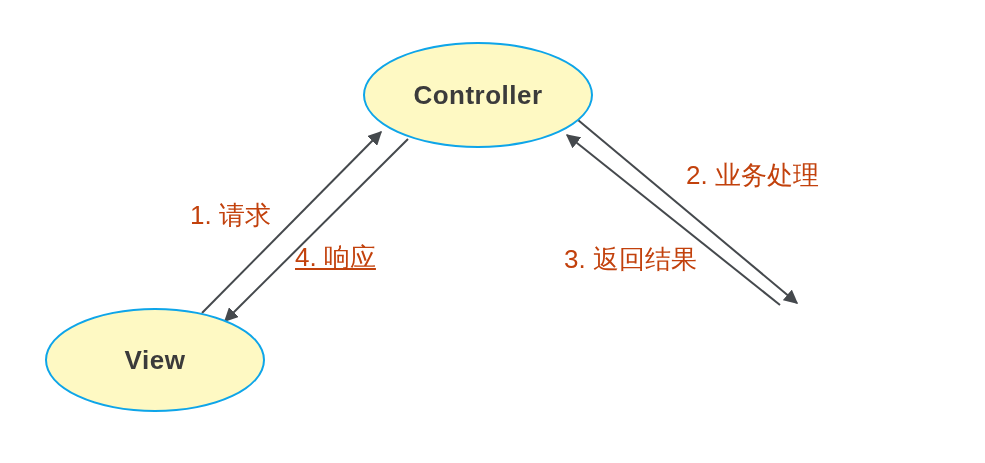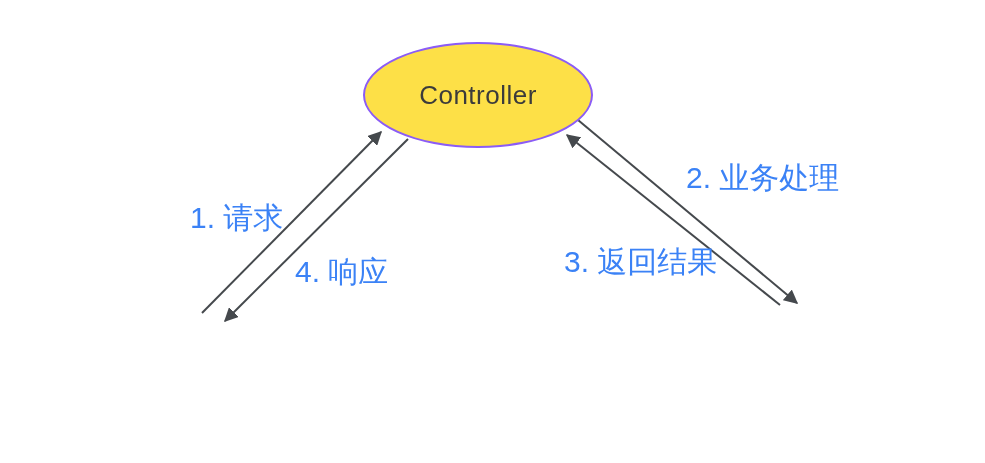--- a/index.html
+++ b/index.html
@@ -22,45 +22,46 @@
     width: 985px;
     height: 463px;
   }
   .edge-line {
     stroke: #45494d;
     stroke-width: 2;
     fill: none;
   }
   .node {
     position: absolute;
-    background: #fde047;
-    border: 2px solid #8b5cf6;
+    background: #fef9c3;
+    border: 2px solid #0ea5e9;
     border-radius: 50%;
     display: flex;
     align-items: center;
     justify-content: center;
     box-sizing: border-box;
+    font-weight: bold;
   }
   .node-label {
     font-size: 26px;
     color: #3b3b3b;
     letter-spacing: 0.5px;
     white-space: nowrap;
   }
   .node-controller { left: 363px; top: 42px;  width: 230px; height: 106px; }
   .node-view       { left: 45px;  top: 308px; width: 220px; height: 104px; }
   .node-model      { left: 693px; top: 304px; width: 227px; height: 106px; }
   .edge-label {
     position: absolute;
-    font-size: 30px;
-    color: #3b82f6;
+    font-size: 26px;
+    color: #c2410c;
     white-space: nowrap;
   }
   .edge-label-request  { left: 190px; top: 198px; text-align: right; }
-  .edge-label-response { left: 295px; top: 252px; }
+  .edge-label-response { left: 295px; top: 240px; text-decoration: underline; }
   .edge-label-business { left: 686px; top: 158px; }
   .edge-label-result   { left: 564px; top: 242px; text-align: center; }
 </style>
 </head>
 <body>
 
 <div class="canvas">
 
   <svg class="edges-svg" viewBox="0 0 985 463" xmlns="http://www.w3.org/2000/svg">
     <defs>
@@ -71,20 +72,23 @@
     <line class="edge-line" x1="202" y1="313" x2="381" y2="132" marker-end="url(#arrowhead)"></line>
     <line class="edge-line" x1="408" y1="139" x2="225" y2="321" marker-end="url(#arrowhead)"></line>
     <line class="edge-line" x1="578" y1="120" x2="797" y2="303" marker-end="url(#arrowhead)"></line>
     <line class="edge-line" x1="780" y1="305" x2="567" y2="135" marker-end="url(#arrowhead)"></line>
   </svg>
 
   <div class="node node-controller">
     <span class="node-label">Controller</span>
   </div>
 
+  <div class="node node-view">
+    <span class="node-label">View</span>
+  </div>
 
 
   <div class="edge-label edge-label-request">1. 请求</div>
 
   <div class="edge-label edge-label-business">2. 业务处理</div>
 
   <div class="edge-label edge-label-result">3. 返回结果</div>
 
   <div class="edge-label edge-label-response">4. 响应</div>
 

